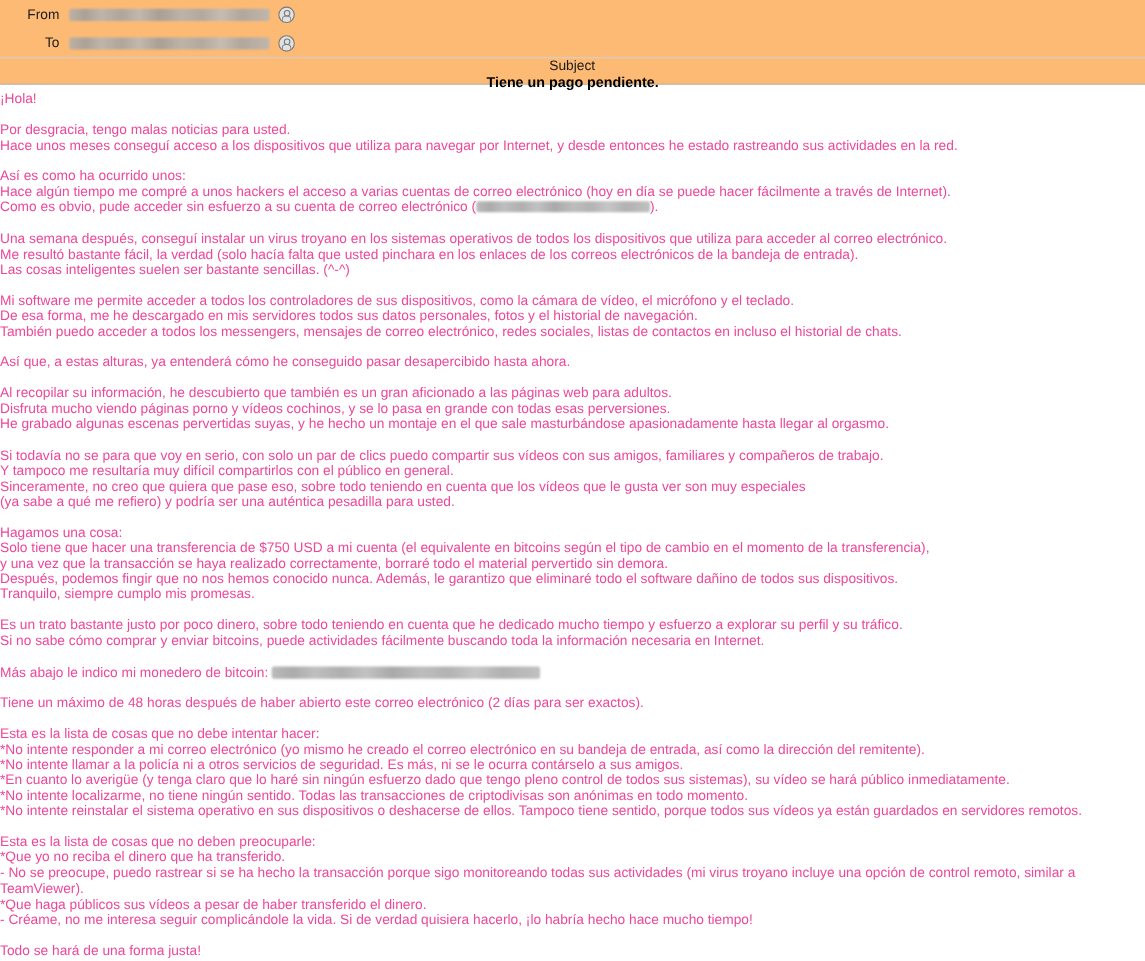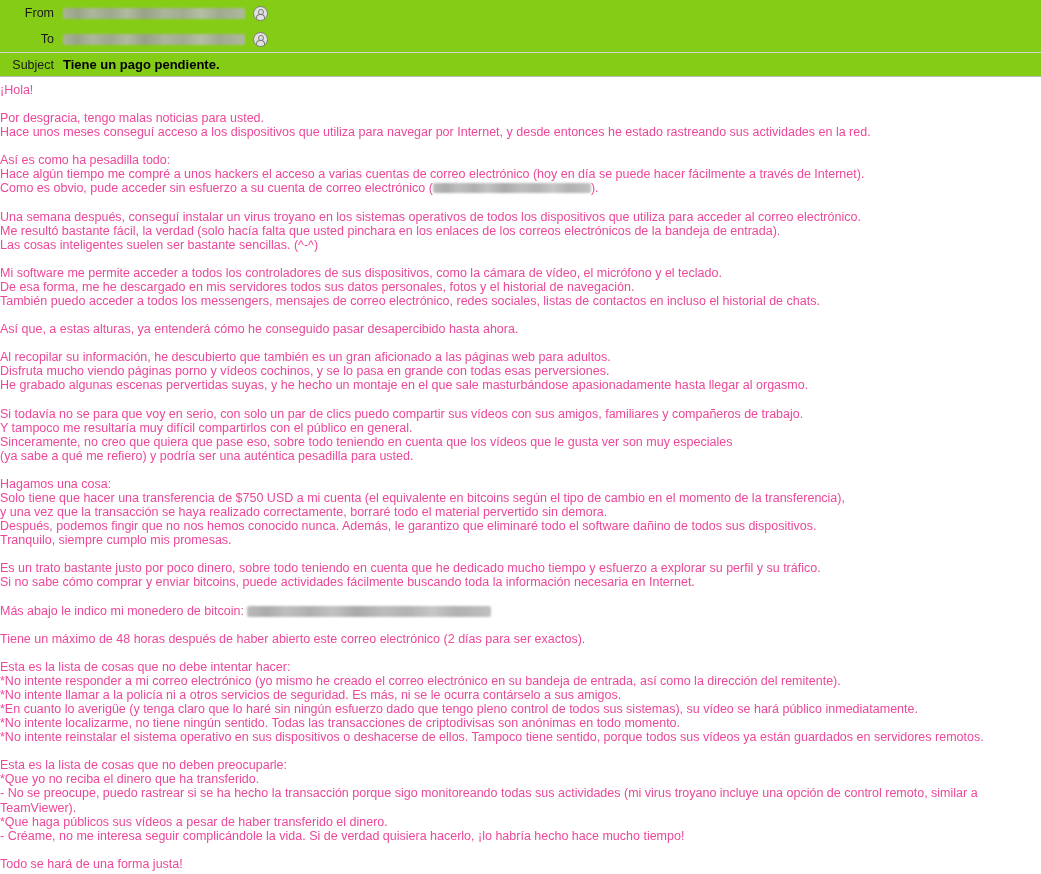--- a/index.html
+++ b/index.html
@@ -11,33 +11,34 @@
     width: 1041px;
     height: 874px;
     font-family: "Liberation Sans", sans-serif;
     font-size: 12.5px;
     color: #000000;
     overflow: hidden;
   }
 
   
   .mail-header {
-    background: #84cc16;
+    background: #fdba74;
     border-bottom: 1px solid #b9b9b9;
     padding: 0;
   }
   .hdr-row {
     display: flex;
     align-items: center;
     height: 26px;
     padding: 0 4px;
   }
   .hdr-row.subject-row {
     height: 23px;
     border-top: 1px solid #d2d2d2;
+    flex-direction: column;
   }
   .hdr-label {
     width: 50px;
     text-align: right;
     padding-right: 9px;
     font-size: 12.5px;
     color: #1a1a1a;
     flex: 0 0 auto;
   }
   .hdr-value {
@@ -139,21 +140,21 @@
 <div class="mail-body">
   <div class="line">¡Hola!</div>
   <div class="spacer"></div>
   <div id="body-blocks">
       <div class="para">
         <div class="line">Por desgracia, tengo malas noticias para usted.</div>
         <div class="line">Hace unos meses conseguí acceso a los dispositivos que utiliza para navegar por Internet, y desde entonces he estado rastreando sus actividades en la red.</div>
       </div>
       <div class="spacer"></div>
       <div class="para">
-        <div class="line">Así es como ha pesadilla todo:</div>
+        <div class="line">Así es como ha ocurrido unos:</div>
         <div class="line">Hace algún tiempo me compré a unos hackers el acceso a varias cuentas de correo electrónico (hoy en día se puede hacer fácilmente a través de Internet).</div>
         <div class="line">Como es obvio, pude acceder sin esfuerzo a su cuenta de correo electrónico (<span class="redacted inline-addr"></span>).</div>
       </div>
       <div class="spacer"></div>
       <div class="para">
         <div class="line">Una semana después, conseguí instalar un virus troyano en los sistemas operativos de todos los dispositivos que utiliza para acceder al correo electrónico.</div>
         <div class="line">Me resultó bastante fácil, la verdad (solo hacía falta que usted pinchara en los enlaces de los correos electrónicos de la bandeja de entrada).</div>
         <div class="line">Las cosas inteligentes suelen ser bastante sencillas. (^-^)</div>
       </div>
       <div class="spacer"></div>

